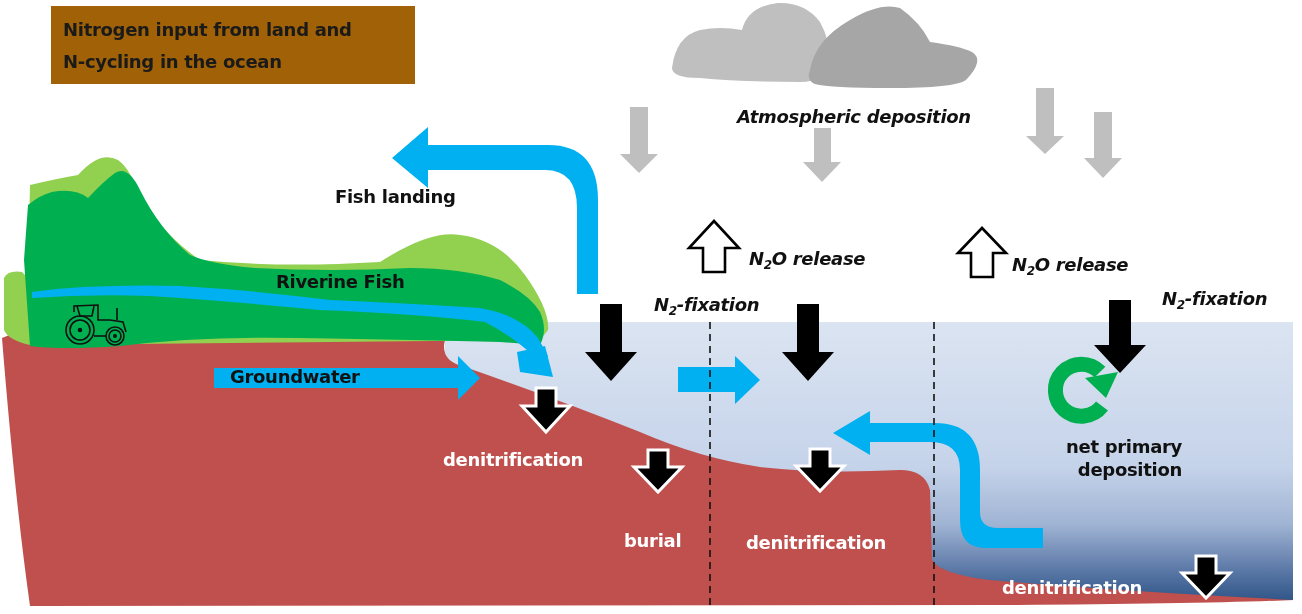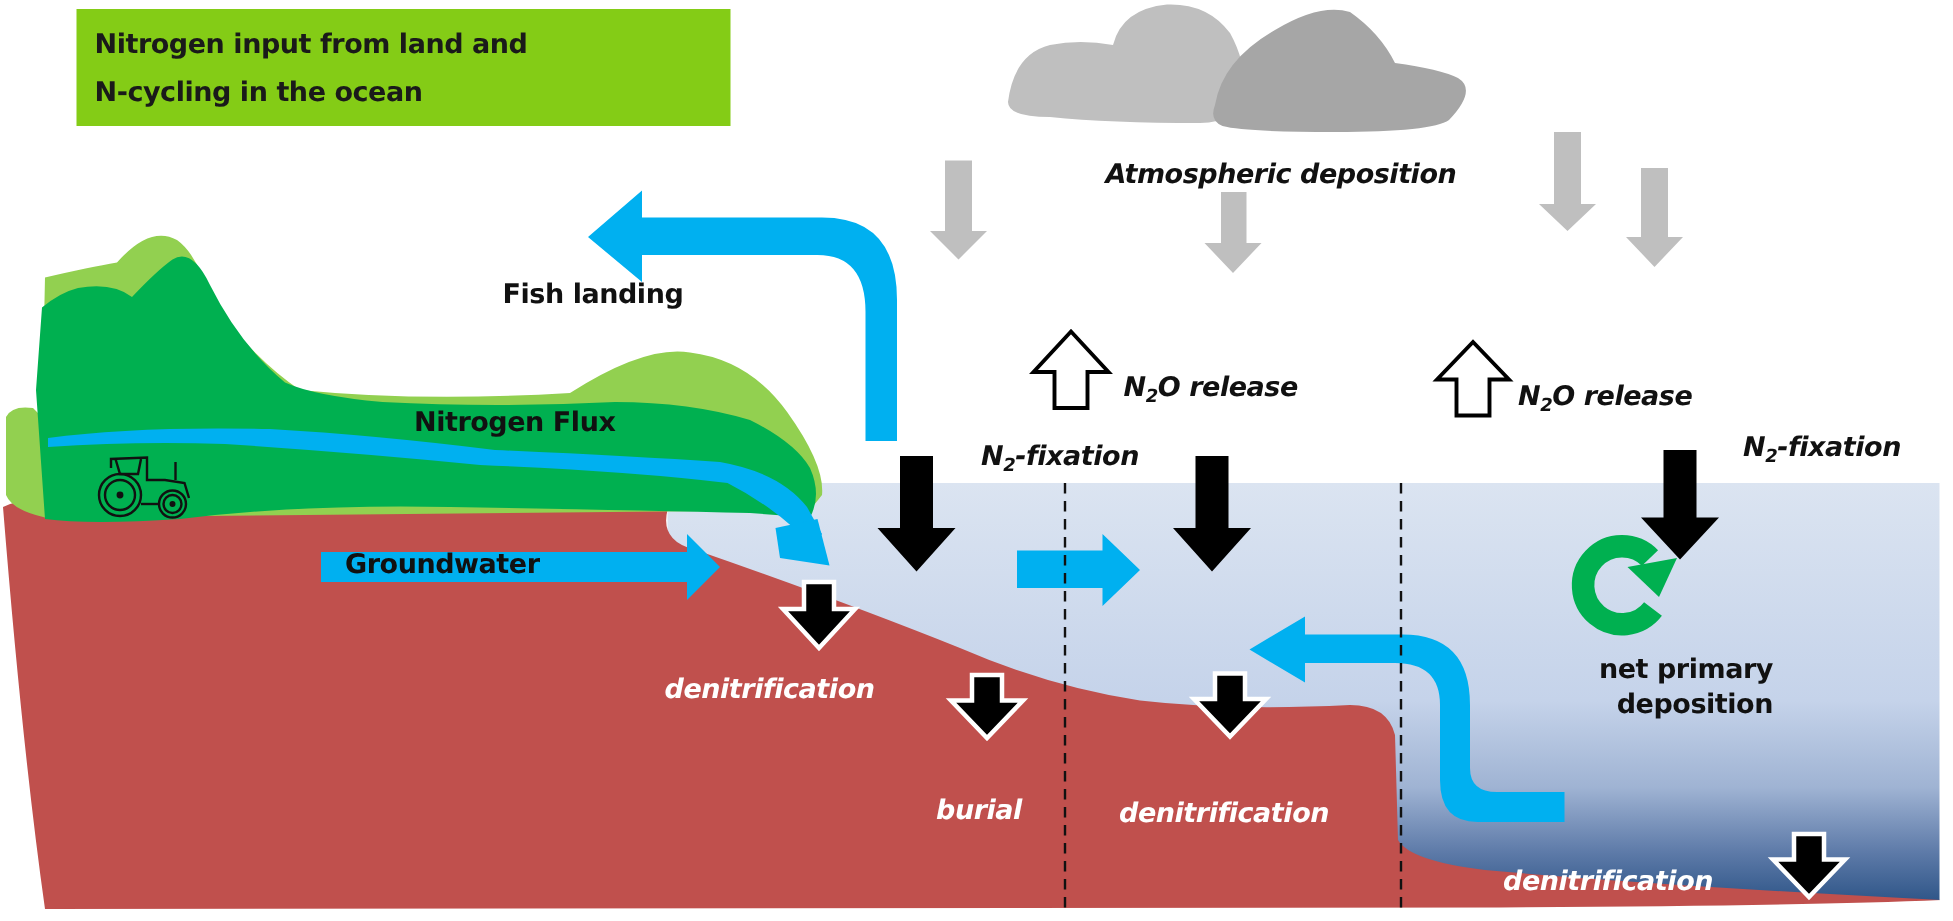--- a/index.html
+++ b/index.html
@@ -1,23 +1,23 @@
 <!DOCTYPE html>
 <html><head>
   <meta charset="utf-8">
   <style>
     html, body { margin: 0; padding: 0; background: #ffffff; }
     body { width: 1302px; height: 614px; position: relative; overflow: hidden; font-family: "Liberation Sans", "DejaVu Sans", sans-serif; }
     #scene { position: absolute; left: 0; top: 0; width: 1302px; height: 614px; }
     .lbl { position: absolute; white-space: nowrap; font-family: "DejaVu Sans", "Liberation Sans", sans-serif; font-weight: bold; line-height: 1.25; }
-    .title-box { position: absolute; left: 51px; top: 6px; width: 436px; height: 78px; background: #84cc16; }
+    .title-box { position: absolute; left: 51px; top: 6px; width: 364px; height: 78px; background: #a16207; }
     .title-text { position: absolute; left: 12px; top: 8px; font-size: 18px; font-weight: bold; color: #1a1a1a; line-height: 32px; font-family: "DejaVu Sans", sans-serif; letter-spacing: -0.3px; }
     .dark { color: #111111; font-size: 18px; letter-spacing: -0.3px; }
     .italic { font-style: italic; }
-    .white { color: #ffffff; font-size: 18px; font-style: italic; letter-spacing: -0.3px; }
+    .white { color: #ffffff; font-size: 18px; letter-spacing: -0.3px; }
     sub { font-size: 12px; vertical-align: -4px; }
   </style>
 </head>
 <body>
 
 <svg id="scene" width="1302" height="614" viewBox="0 0 1302 614" xmlns="http://www.w3.org/2000/svg">
   <defs>
     <linearGradient id="oceanGrad" x1="0" y1="0" x2="0" y2="1" gradientUnits="userSpaceOnUse" gradientTransform="translate(0,322) scale(1,290)">
       <stop offset="0" stop-color="#dbe4f1"></stop>
       <stop offset="0.5" stop-color="#c5d3ea"></stop>
@@ -99,21 +99,21 @@
 
 <div class="title-box">
   <div class="title-text">
     <div>Nitrogen input from land and</div>
     <div>N-cycling in the ocean</div>
   </div>
 </div>
 
 <div class="lbl dark" style="left:737px; top:106px;font-style:italic;">Atmospheric deposition</div>
 <div class="lbl dark" style="left:335px; top:186px;">Fish landing</div>
-<div class="lbl dark" style="left:276px; top:271px;">Nitrogen Flux</div>
+<div class="lbl dark" style="left:276px; top:271px;">Riverine Fish</div>
 <div class="lbl dark" style="left:230px; top:366px;">Groundwater</div>
 
 <div class="lbl dark italic" style="left:749px; top:248px;"><span>N</span><sub>2</sub><span>O release</span></div>
 <div class="lbl dark italic" style="left:1012px; top:254px;"><span>N</span><sub>2</sub><span>O release</span></div>
 <div class="lbl dark italic" style="left:654px; top:294px;"><span>N</span><sub>2</sub><span>-fixation</span></div>
 <div class="lbl dark italic" style="left:1162px; top:288px;"><span>N</span><sub>2</sub><span>-fixation</span></div>
 
 <div class="lbl dark" style="left:1062px; top:436px; text-align:right; width:120px;">
   <div>net primary</div>
   <div>deposition</div>

